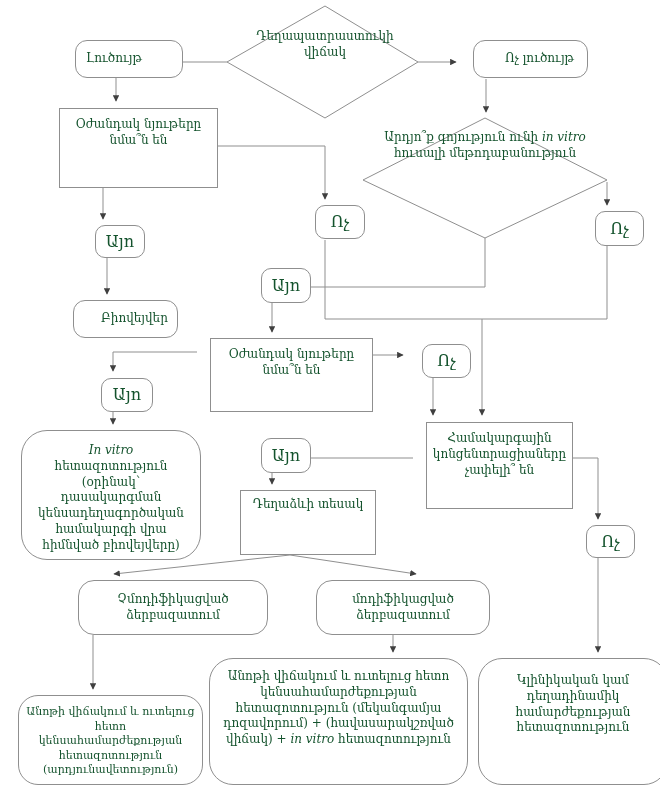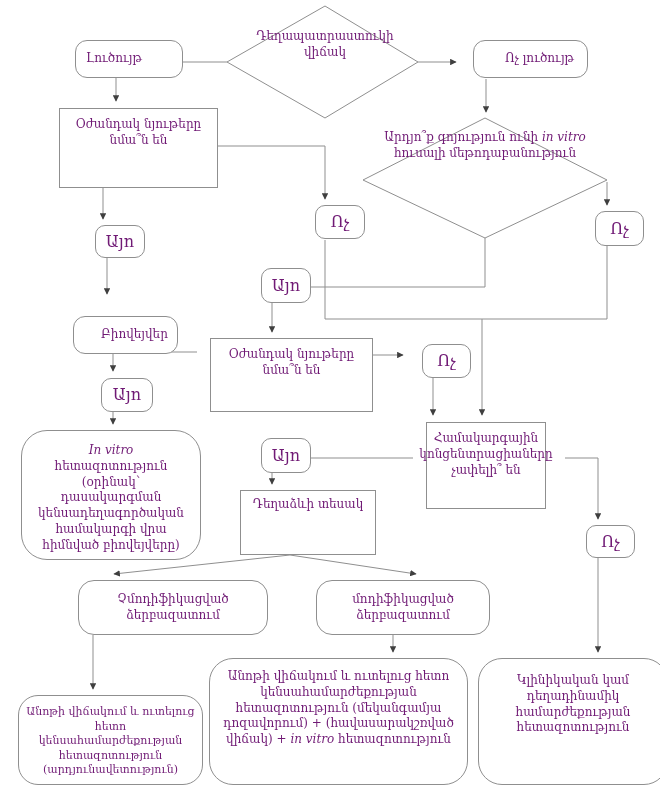--- a/index.html
+++ b/index.html
@@ -1,18 +1,18 @@
 <!DOCTYPE html>
 <html><head>
 <meta charset="utf-8">
 <style>
   html,body{margin:0;padding:0;background:#fff;}
   #stage{
     position:relative;width:660px;height:789px;background:#ffffff;
-    font-family:"DejaVu Serif","DejaVu Sans",serif;color:#701a75;
+    font-family:"DejaVu Serif","DejaVu Sans",serif;color:#14532d;
     overflow:hidden;
   }
   svg.layer{position:absolute;left:0;top:0;}
   .box{
     position:absolute;box-sizing:border-box;background:#fff;
     border:1px solid #8f8f8f;
     display:flex;align-items:center;justify-content:center;
     text-align:center;font-size:12px;line-height:1.32;padding:3px 6px;margin-left:13px;
   }
   .rounded{border-radius:12px;padding-left:24px;}
@@ -82,21 +82,21 @@
   </div>
 
   <div class="box top-align" style="left:46px;top:108px;width:159px;height:80px;padding-top:8px;">
     <span>Օժանդակ նյութերը նմա՞ն են</span>
   </div>
 
   <div class="box small" style="left:82px;top:225px;width:50px;height:33px;">
     <span>Այո</span>
   </div>
 
-  <div class="box rounded" style="left:60px;top:316px;width:105px;height:38px;">
+  <div class="box rounded" style="left:60px;top:300px;width:105px;height:38px;">
     <span>Բիովեյվեր</span>
   </div>
 
   <div class="box small" style="left:302px;top:205px;width:50px;height:34px;">
     <span>Ոչ</span>
   </div>
 
   <div class="box small" style="left:582px;top:211px;width:49px;height:35px;">
     <span>Ոչ</span>
   </div>
@@ -114,21 +114,21 @@
   </div>
 
   <div class="box small" style="left:88px;top:378px;width:52px;height:34px;">
     <span>Այո</span>
   </div>
 
   <div class="box big-round top-align" style="left:8px;top:430px;width:180px;height:130px;padding:12px 12px;">
     <span><span class="it">In vitro</span><span> հետազոտություն (օրինակ՝ դասակարգման կենսադեղագործական համակարգի վրա հիմնված բիովեյվերը)</span></span>
   </div>
 
-  <div class="box top-align" style="left:413px;top:422px;width:120px;height:87px;padding-top:8px;">
+  <div class="box top-align" style="left:413px;top:422px;width:147px;height:87px;padding-top:8px;">
     <span>Համակարգային կոնցենտրացիաները չափելի՞ են</span>
   </div>
 
   <div class="box small" style="left:248px;top:438px;width:50px;height:35px;">
     <span>Այո</span>
   </div>
 
   <div class="box top-align" style="left:227px;top:490px;width:136px;height:65px;padding-top:6px;">
     <span>Դեղաձևի տեսակ</span>
   </div>

